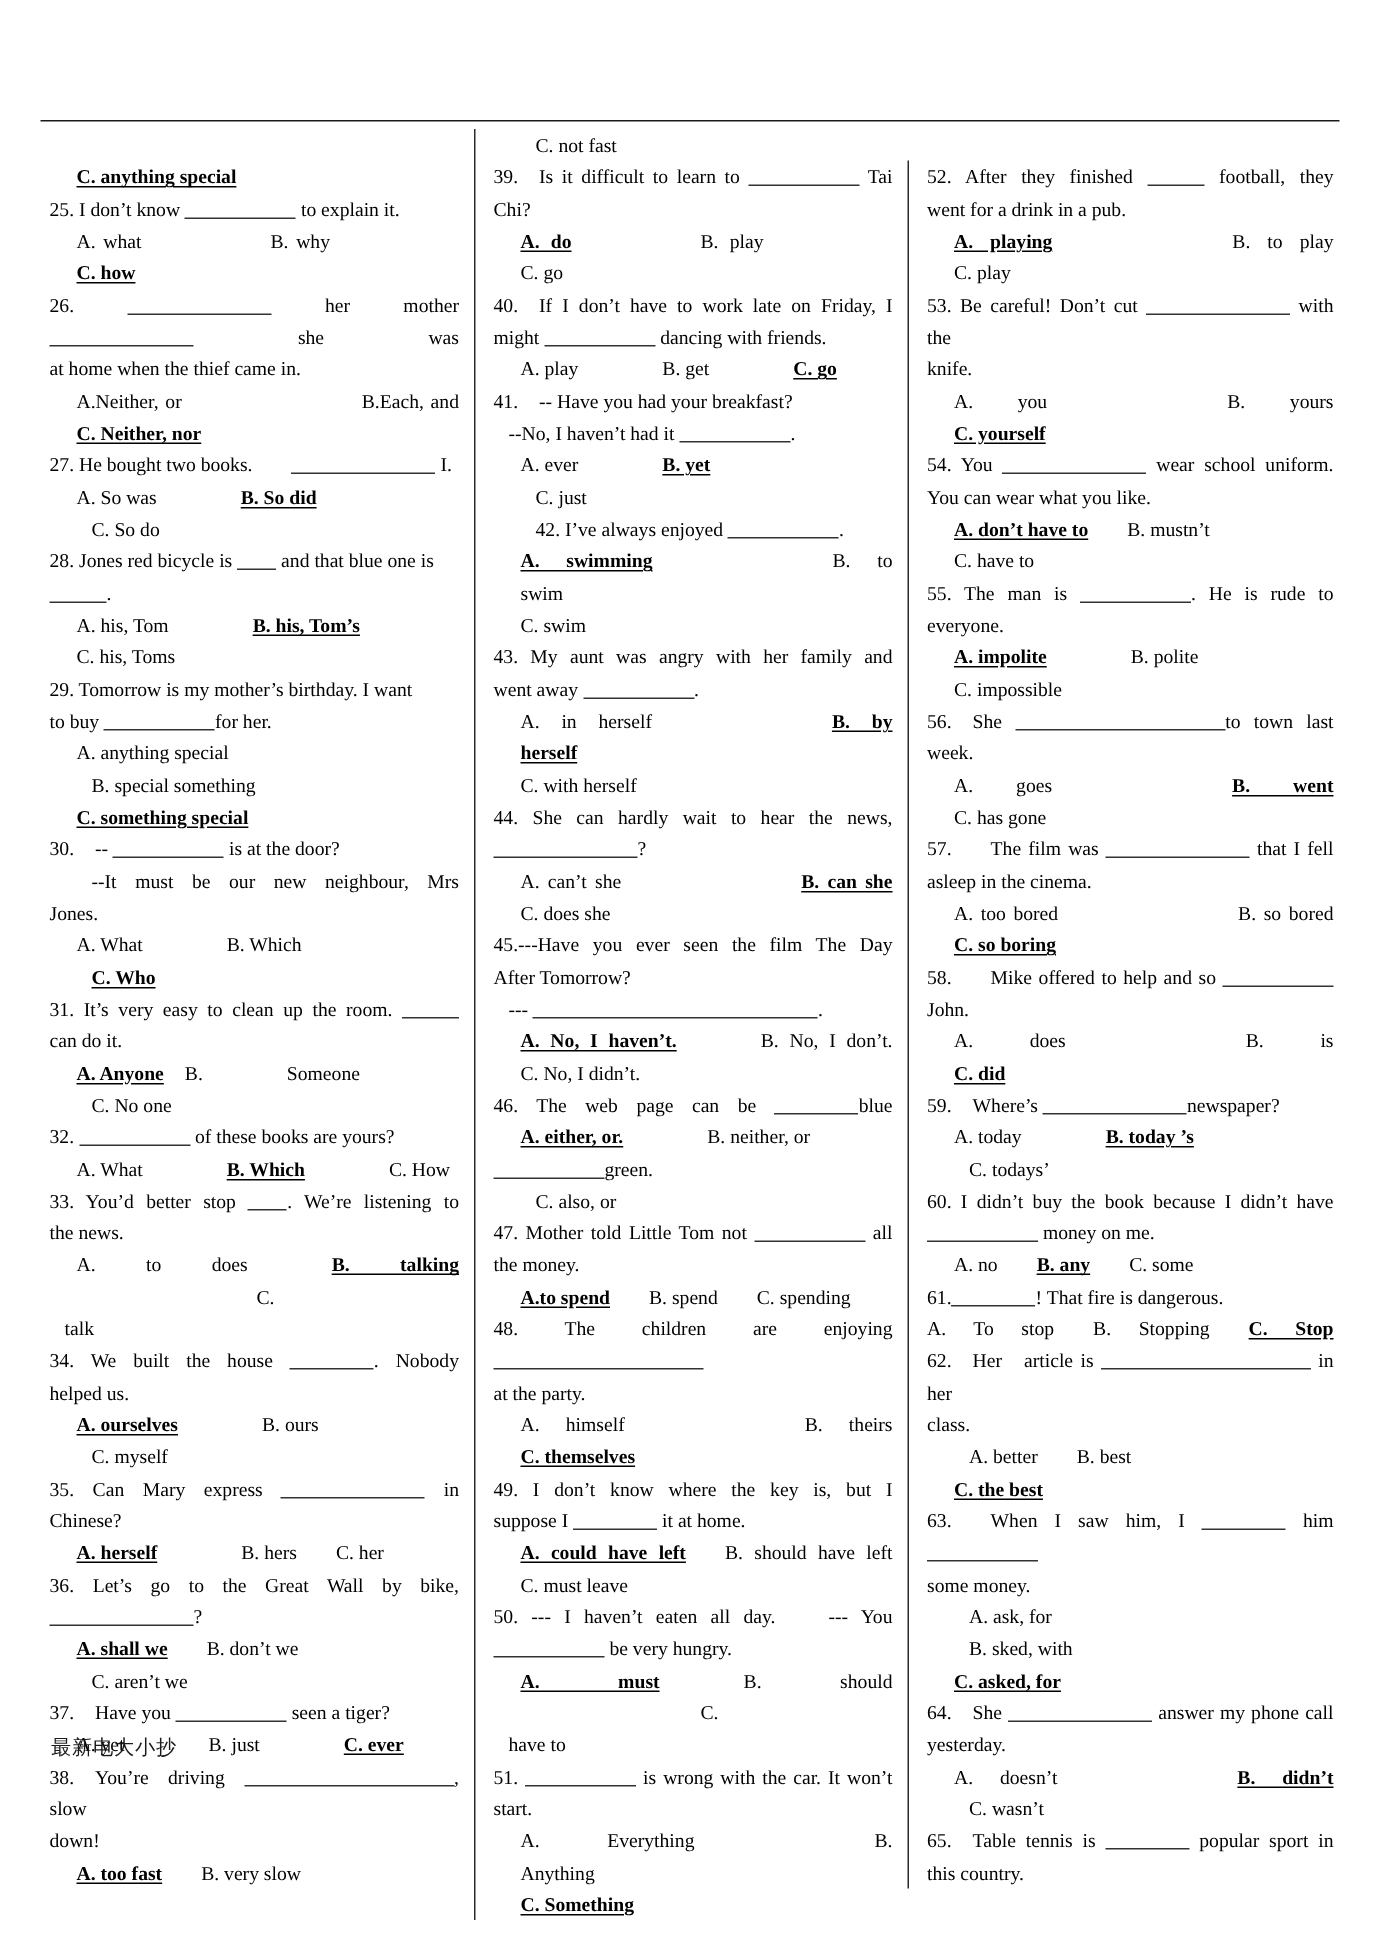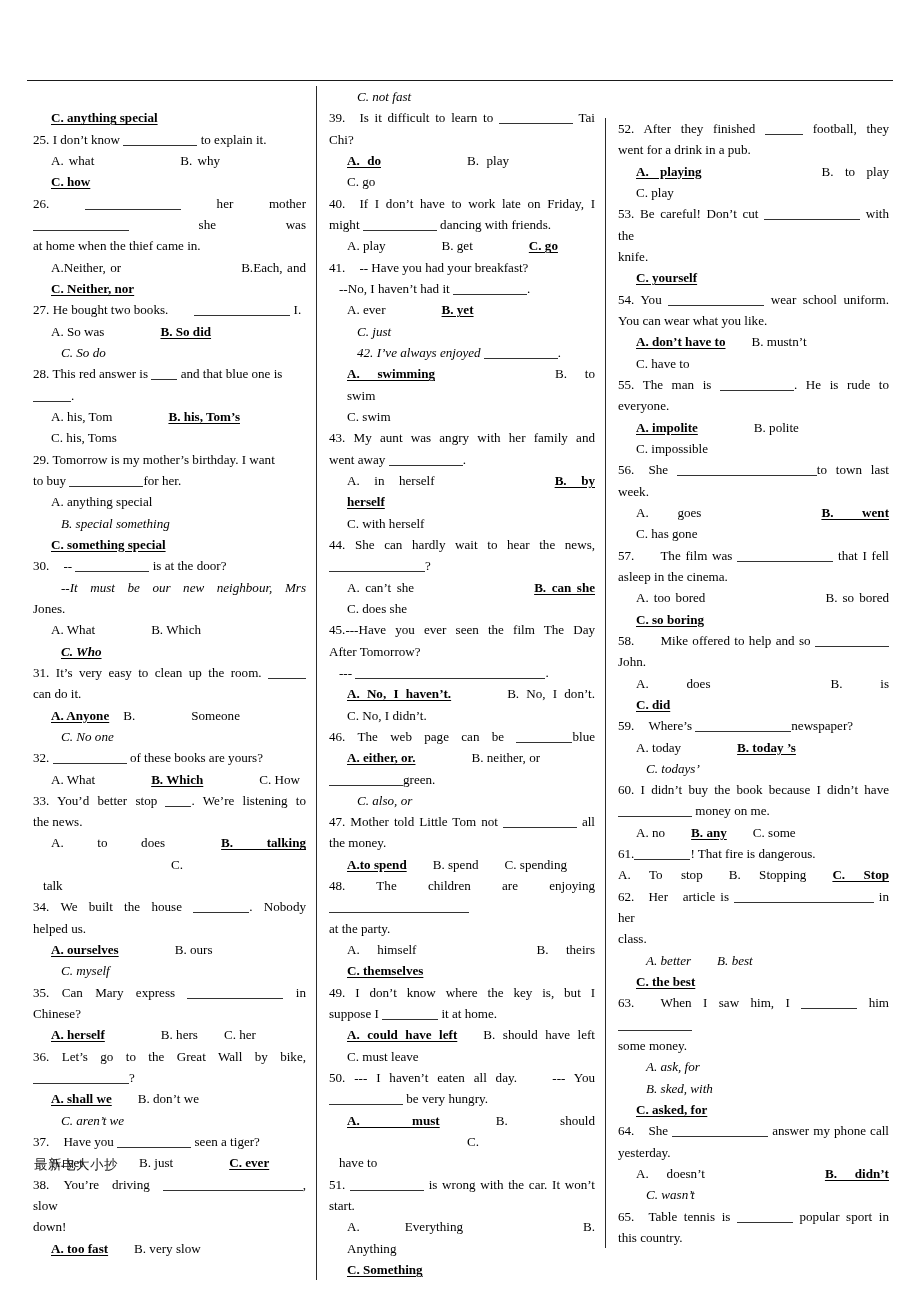--- a/index.html
+++ b/index.html
@@ -59,21 +59,21 @@
     border-left: 1.3px solid #2a2a2a;
   }
   .line {
     margin: 0;
     text-align: justify;
     text-align-last: left;
   }
   
   .j { text-align: justify; text-align-last: justify; }
   .indent { text-indent: 0; padding-left: 18px; }
-  .indent2 { padding-left: 28px; font-style: italic; }
+  .indent2 { padding-left: 28px; }
   .indent3 { padding-left: 10px; }
   .ans {
     font-weight: bold;
     text-decoration: underline;
     text-underline-offset: 2px;
   }
   .blank {
     display: inline-block;
     border-bottom: 1px solid #333;
     vertical-align: -2px;
@@ -118,21 +118,21 @@
 
       <p class="line j"><span>26.</span> <span class="blank b-xl"></span> <span>her mother</span> <span class="blank b-xl"></span> she was</p>
       <p class="line">at home when the thief came in.</p>
       <p class="line indent j"><span>A.Neither,   or</span><span class="sp-g"></span><span>B.Each,   and</span></p>
       <p class="line indent"><span class="ans">C. Neither, nor</span></p>
 
       <p class="line"><span>27.</span> <span>He bought two books.</span><span class="sp-w"></span><span class="blank b-xl"></span> <span>I.</span></p>
       <p class="line indent"><span>A. So was</span><span class="sp-b"></span><span class="ans">B. So did</span></p>
       <p class="line indent2"><span>C. So do</span></p>
 
-      <p class="line"><span>28.</span> <span>This red answer is</span> <span class="blank b-xs"></span> <span>and that blue one is</span></p>
+      <p class="line"><span>28.</span> <span>Jones red bicycle is</span> <span class="blank b-xs"></span> <span>and that blue one is</span></p>
       <p class="line"><span class="blank b-s"></span><span>.</span></p>
       <p class="line indent"><span>A. his, Tom</span><span class="sp-b"></span><span class="ans">B. his, Tom’s</span></p>
       <p class="line indent"><span>C. his, Toms</span></p>
 
       <p class="line"><span>29.</span> Tomorrow is my mother’s birthday. I want</p>
       <p class="line">to buy <span class="blank b-l"></span><span>for her.</span></p>
       <p class="line indent"><span>A. anything special</span></p>
       <p class="line indent2"><span>B. special something</span></p>
       <p class="line indent"><span class="ans">C. something special</span></p>
 
@@ -246,20 +246,21 @@
 
     <div class="col col-3">
 
       <p class="line j"><span>52.</span> After they finished <span class="blank b-s"></span> football, they</p>
       <p class="line">went for a drink in a pub.</p>
       <p class="line indent j"><span class="ans">A.  playing</span><span class="sp-g"></span><span>B. to play</span></p>
       <p class="line indent"><span>C.  play</span></p>
 
       <p class="line j"><span>53.</span> Be careful! Don’t cut <span class="blank b-xl"></span> with the</p>
       <p class="line">knife.</p>
+      <p class="line indent j"><span>A.  you</span><span class="sp-g"></span><span>B.  yours</span></p>
       <p class="line indent"><span class="ans">C. yourself</span></p>
 
       <p class="line j"><span>54.</span> You <span class="blank b-xl"></span> wear school uniform.</p>
       <p class="line">You can wear what you like.</p>
       <p class="line indent"><span class="ans">A. don’t have to</span><span class="sp-w"></span><span>B. mustn’t</span></p>
       <p class="line indent"><span>C. have to</span></p>
 
       <p class="line j"><span>55.</span> The man is <span class="blank b-l"></span>. He is rude to</p>
       <p class="line">everyone.</p>
       <p class="line indent"><span class="ans">A. impolite</span><span class="sp-b"></span><span>B. polite</span></p>

